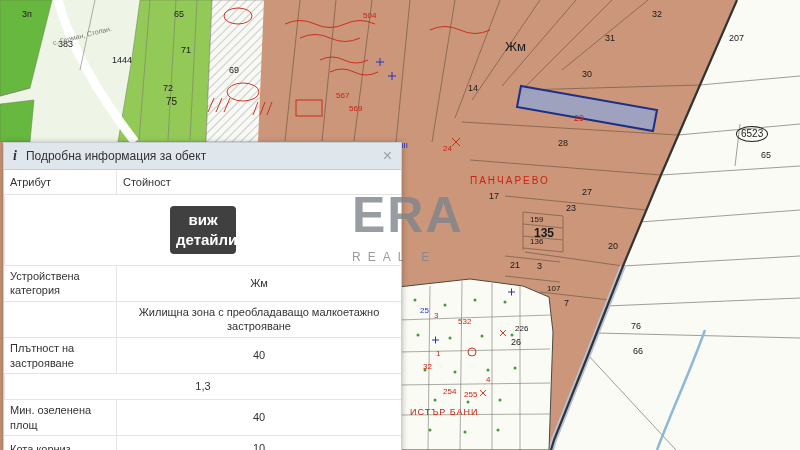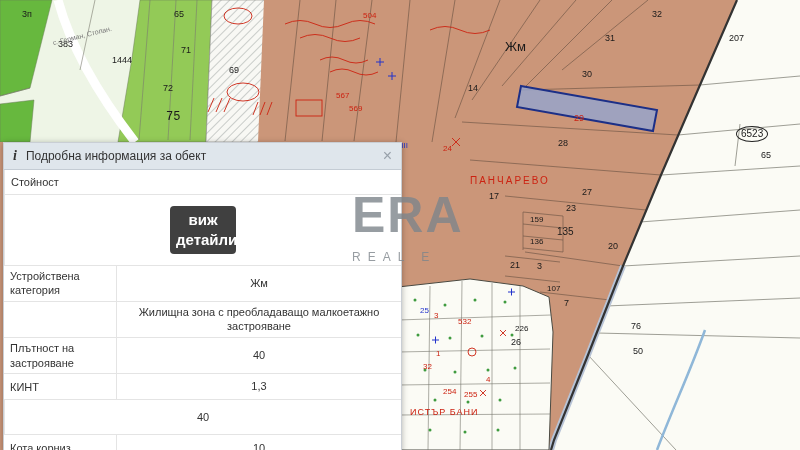--- a/index.html
+++ b/index.html
@@ -179,45 +179,45 @@
   </svg>
 
   <div id="labels">
       <span class="map-label" style="left: 22px; top: 10px; font-size: 9px;">3п</span>
       <span class="map-label" style="left: 58px; top: 40px; font-size: 9px;">383</span>
       <span class="map-label" style="left: 112px; top: 56px; font-size: 9px;">1444</span>
       <span class="map-label" style="left: 174px; top: 10px; font-size: 9px;">65</span>
       <span class="map-label" style="left: 181px; top: 46px; font-size: 9px;">71</span>
       <span class="map-label" style="left: 229px; top: 66px; font-size: 9px;">69</span>
       <span class="map-label" style="left: 163px; top: 84px; font-size: 9px;">72</span>
-      <span class="map-label" style="left: 166px; top: 111px; font-size: 12px; font-family: Liberation Mono, monospace;">75</span>
+      <span class="map-label" style="left: 166px; top: 97px; font-size: 10px;">75</span>
       <span class="map-label c-g" style="left: 52px; top: 32px; font-size: 7px; transform: rotate(-14deg);">с. Герман, Стопан.</span>
       <span class="map-label" style="left: 505px; top: 40px; font-size: 13px;">Жм</span>
       <span class="map-label" style="left: 652px; top: 10px; font-size: 9px;">32</span>
       <span class="map-label" style="left: 605px; top: 34px; font-size: 9px;">31</span>
       <span class="map-label" style="left: 729px; top: 34px; font-size: 9px;">207</span>
       <span class="map-label" style="left: 582px; top: 70px; font-size: 9px;">30</span>
       <span class="map-label" style="left: 468px; top: 84px; font-size: 9px; text-align: right;">14</span>
       <span class="map-label c-r" style="left: 574px; top: 114px; font-size: 9px;">29</span>
       <span class="map-label" style="left: 558px; top: 139px; font-size: 9px;">28</span>
       <span class="map-label circled" style="left: 740px; top: 128px; font-size: 10px;">6523</span>
       <span class="map-label" style="left: 761px; top: 151px; font-size: 9px;">65</span>
       <span class="map-label" style="left: 582px; top: 188px; font-size: 9px;">27</span>
       <span class="map-label" style="left: 489px; top: 192px; font-size: 9px;">17</span>
       <span class="map-label" style="left: 566px; top: 204px; font-size: 9px;">23</span>
       <span class="map-label" style="left: 530px; top: 216px; font-size: 8px;">159</span>
-      <span class="map-label" style="left: 557px; top: 227px; font-size: 10px;">135</span>
+      <span class="map-label" style="left: 534px; top: 227px; font-size: 12px; font-weight: bold;">135</span>
       <span class="map-label" style="left: 530px; top: 238px; font-size: 8px;">136</span>
       <span class="map-label" style="left: 608px; top: 242px; font-size: 9px;">20</span>
       <span class="map-label" style="left: 510px; top: 261px; font-size: 9px;">21</span>
       <span class="map-label" style="left: 537px; top: 262px; font-size: 9px;">3</span>
       <span class="map-label" style="left: 547px; top: 285px; font-size: 8px;">107</span>
       <span class="map-label" style="left: 564px; top: 299px; font-size: 9px;">7</span>
       <span class="map-label" style="left: 631px; top: 322px; font-size: 9px;">76</span>
-      <span class="map-label" style="left: 633px; top: 347px; font-size: 9px;">50</span>
+      <span class="map-label" style="left: 633px; top: 347px; font-size: 9px;">66</span>
       <span class="map-label" style="left: 515px; top: 325px; font-size: 8px;">226</span>
       <span class="map-label" style="left: 511px; top: 338px; font-size: 9px;">26</span>
       <span class="map-label c-r" style="left: 470px; top: 176px; font-size: 10px; letter-spacing: 2px;">ПАНЧАРЕВО</span>
       <span class="map-label c-r" style="left: 363px; top: 12px; font-size: 8px;">504</span>
       <span class="map-label c-r" style="left: 336px; top: 92px; font-size: 8px;">567</span>
       <span class="map-label c-r" style="left: 349px; top: 105px; font-size: 8px;">569</span>
       <span class="map-label c-b" style="left: 396px; top: 118px; font-size: 8px; margin-top: 24px;">VIII</span>
       <span class="map-label c-r" style="left: 443px; top: 145px; font-size: 8px;">24</span>
       <span class="map-label c-b" style="left: 420px; top: 307px; font-size: 8px;">25</span>
       <span class="map-label c-r" style="left: 434px; top: 312px; font-size: 8px;">3</span>
@@ -231,44 +231,45 @@
     </div>
 
   <div class="panel">
     <div class="panel-header">
       <span class="info-i">i</span>
       <span class="panel-title">Подробна информация за обект</span>
       <span class="panel-close">×</span>
     </div>
     <div class="tbl">
       <div class="tr th-row">
+        <div class="td attr">Атрибут</div>
         <div class="td val">Стойност</div>
       </div>
       <div class="tr r0">
         <div class="td val">
           <button class="detail-btn">виж детайли</button>
         </div>
       </div>
       <div class="tr r1">
         <div class="td attr">Устройствена категория</div>
         <div class="td val">Жм</div>
       </div>
       <div class="tr r2">
         <div class="td attr"></div>
         <div class="td val">Жилищна зона с преобладаващо малкоетажно застрояване</div>
       </div>
       <div class="tr r3">
         <div class="td attr">Плътност на застрояване</div>
         <div class="td val">40</div>
       </div>
       <div class="tr r4">
-        <div class="td attr">КИНТ</div>
         <div class="td val">1,3</div>
       </div>
       <div class="tr r5">
+        <div class="td attr">Мин. озеленена площ</div>
         <div class="td val">40</div>
       </div>
       <div class="tr r6">
         <div class="td attr">Кота корниз</div>
         <div class="td val">10</div>
       </div>
     </div>
   </div>
 
   <div class="wm">

